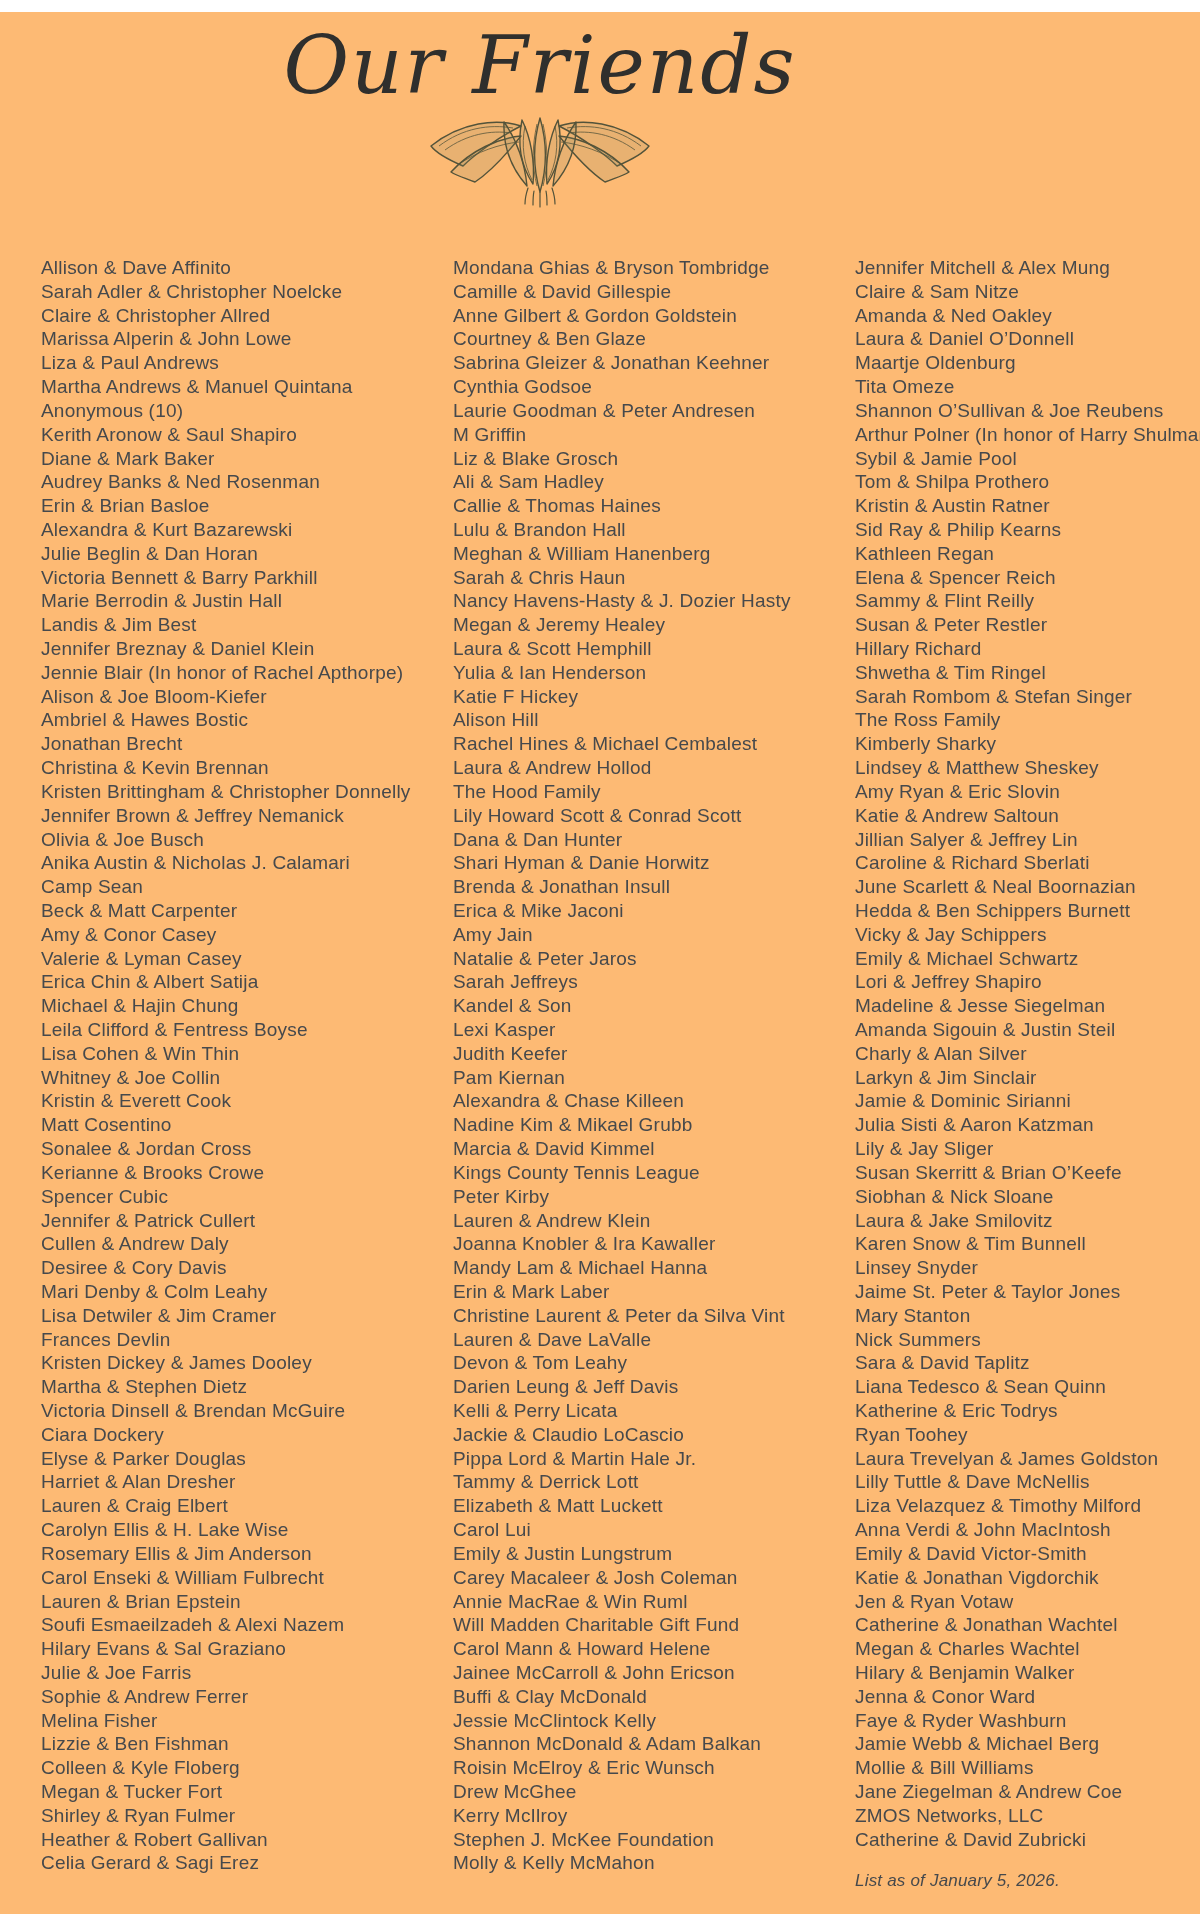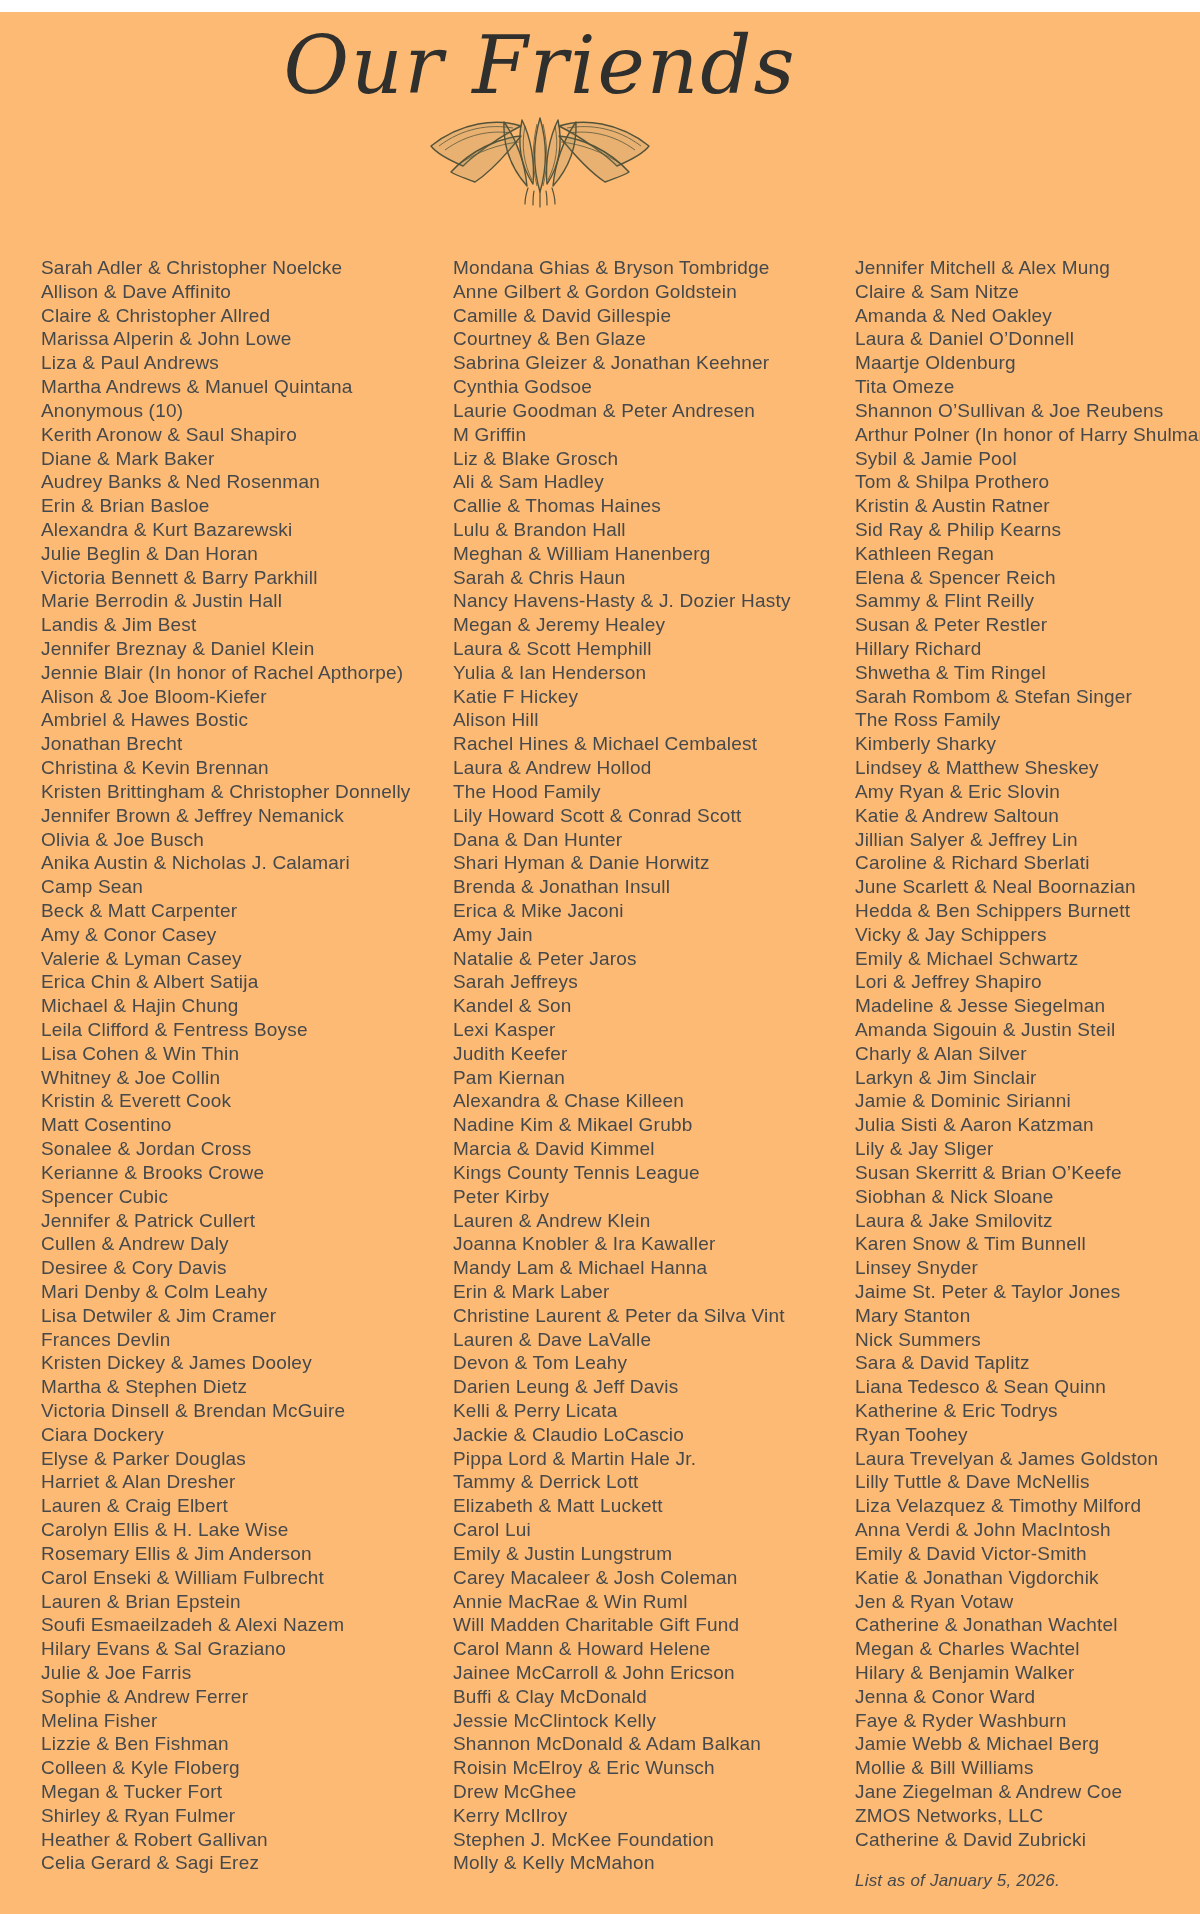--- a/index.html
+++ b/index.html
@@ -97,22 +97,22 @@
         <path d="M103,72 C101,78 100,83 100,88"></path>
         <path d="M109,75 C108,80 108,84 108,89"></path>
         <path d="M115,76 C115,81 115,85 115,91"></path>
         <path d="M121,75 C122,80 122,84 122,89"></path>
         <path d="M127,72 C129,78 130,83 130,88"></path>
       </g>
     </svg>
   </div>
 
   <div class="col col-1">
+      <div class="entry">Allison &amp; Dave Affinito</div>
       <div class="entry">Sarah Adler &amp; Christopher Noelcke</div>
-      <div class="entry">Allison &amp; Dave Affinito</div>
       <div class="entry">Claire &amp; Christopher Allred</div>
       <div class="entry">Marissa Alperin &amp; John Lowe</div>
       <div class="entry">Liza &amp; Paul Andrews</div>
       <div class="entry">Martha Andrews &amp; Manuel Quintana</div>
       <div class="entry">Anonymous (10)</div>
       <div class="entry">Kerith Aronow &amp; Saul Shapiro</div>
       <div class="entry">Diane &amp; Mark Baker</div>
       <div class="entry">Audrey Banks &amp; Ned Rosenman</div>
       <div class="entry">Erin &amp; Brian Basloe</div>
       <div class="entry">Alexandra &amp; Kurt Bazarewski</div>
@@ -169,22 +169,22 @@
       <div class="entry">Lizzie &amp; Ben Fishman</div>
       <div class="entry">Colleen &amp; Kyle Floberg</div>
       <div class="entry">Megan &amp; Tucker Fort</div>
       <div class="entry">Shirley &amp; Ryan Fulmer</div>
       <div class="entry">Heather &amp; Robert Gallivan</div>
       <div class="entry">Celia Gerard &amp; Sagi Erez</div>
     </div>
 
   <div class="col col-2">
       <div class="entry">Mondana Ghias &amp; Bryson Tombridge</div>
+      <div class="entry">Camille &amp; David Gillespie</div>
       <div class="entry">Anne Gilbert &amp; Gordon Goldstein</div>
-      <div class="entry">Camille &amp; David Gillespie</div>
       <div class="entry">Courtney &amp; Ben Glaze</div>
       <div class="entry">Sabrina Gleizer &amp; Jonathan Keehner</div>
       <div class="entry">Cynthia Godsoe</div>
       <div class="entry">Laurie Goodman &amp; Peter Andresen</div>
       <div class="entry">M Griffin</div>
       <div class="entry">Liz &amp; Blake Grosch</div>
       <div class="entry">Ali &amp; Sam Hadley</div>
       <div class="entry">Callie &amp; Thomas Haines</div>
       <div class="entry">Lulu &amp; Brandon Hall</div>
       <div class="entry">Meghan &amp; William Hanenberg</div>

